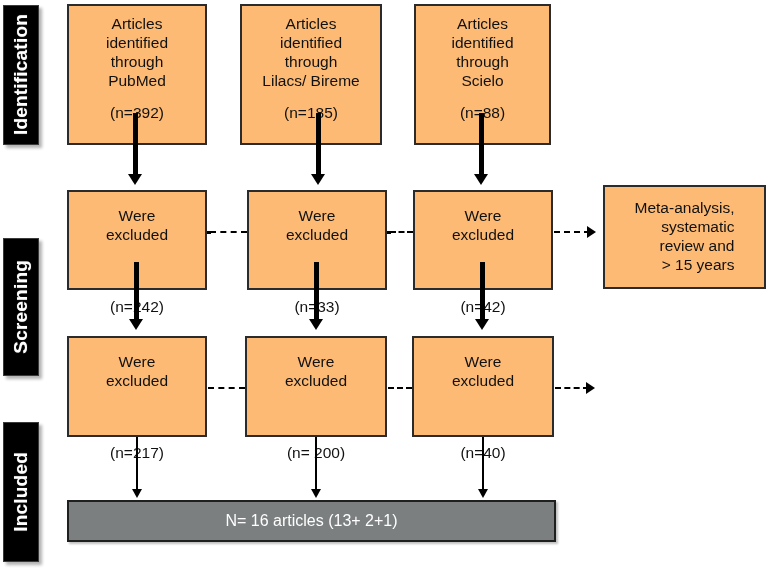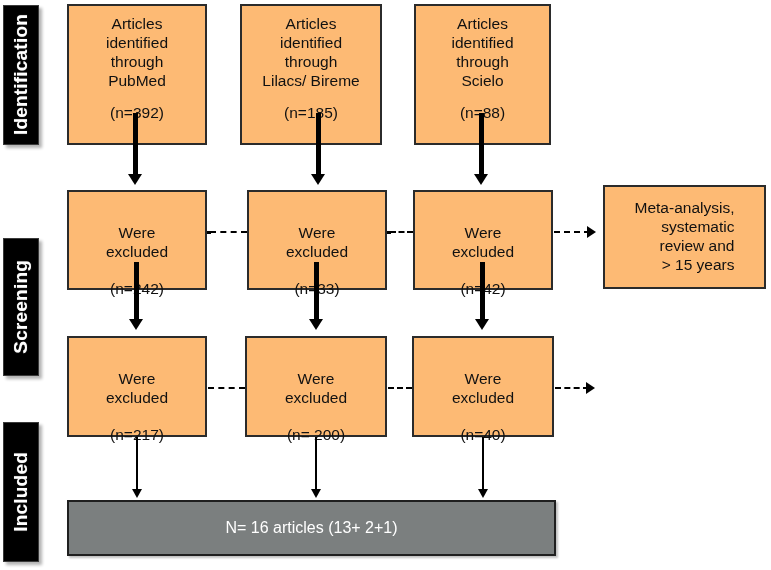--- a/index.html
+++ b/index.html
@@ -58,21 +58,21 @@
   }
   .box .count {
     text-align: center;
   }
 
   
   .box.src { padding-top: 8px; }
   .box.src .count { margin-top: 13px; }
 
   
-  .box.excl { padding-top: 31px; }
+  .box.excl { padding-top: 14px; gap: 35px; }
   .box.excl .count { margin-top: 18px; }
 
   
   .box.reason {
     padding-top: 11px;
     align-items: center;
   }
   .box.reason .title { text-align: right; }
 
   
@@ -243,17 +243,17 @@
 
   <div class="vline" style="left:136px; top:437px; width:2px; height:54px;"></div>
   <div class="arrowhead thin" style="left:132px; top:489px;"></div>
 
   <div class="vline" style="left:315px; top:437px; width:2px; height:54px;"></div>
   <div class="arrowhead thin" style="left:311px; top:489px;"></div>
 
   <div class="vline" style="left:482px; top:437px; width:2px; height:54px;"></div>
   <div class="arrowhead thin" style="left:478px; top:489px;"></div>
 
-  <div class="result-bar" style="left:67px; top:500px; width:489px; height:56px;">
+  <div class="result-bar" style="left:67px; top:500px; width:489px; height:42px;">
     <span>N= 16 articles (13+ 2+1)</span>
   </div>
 
 </div>
 
 </body></html>

